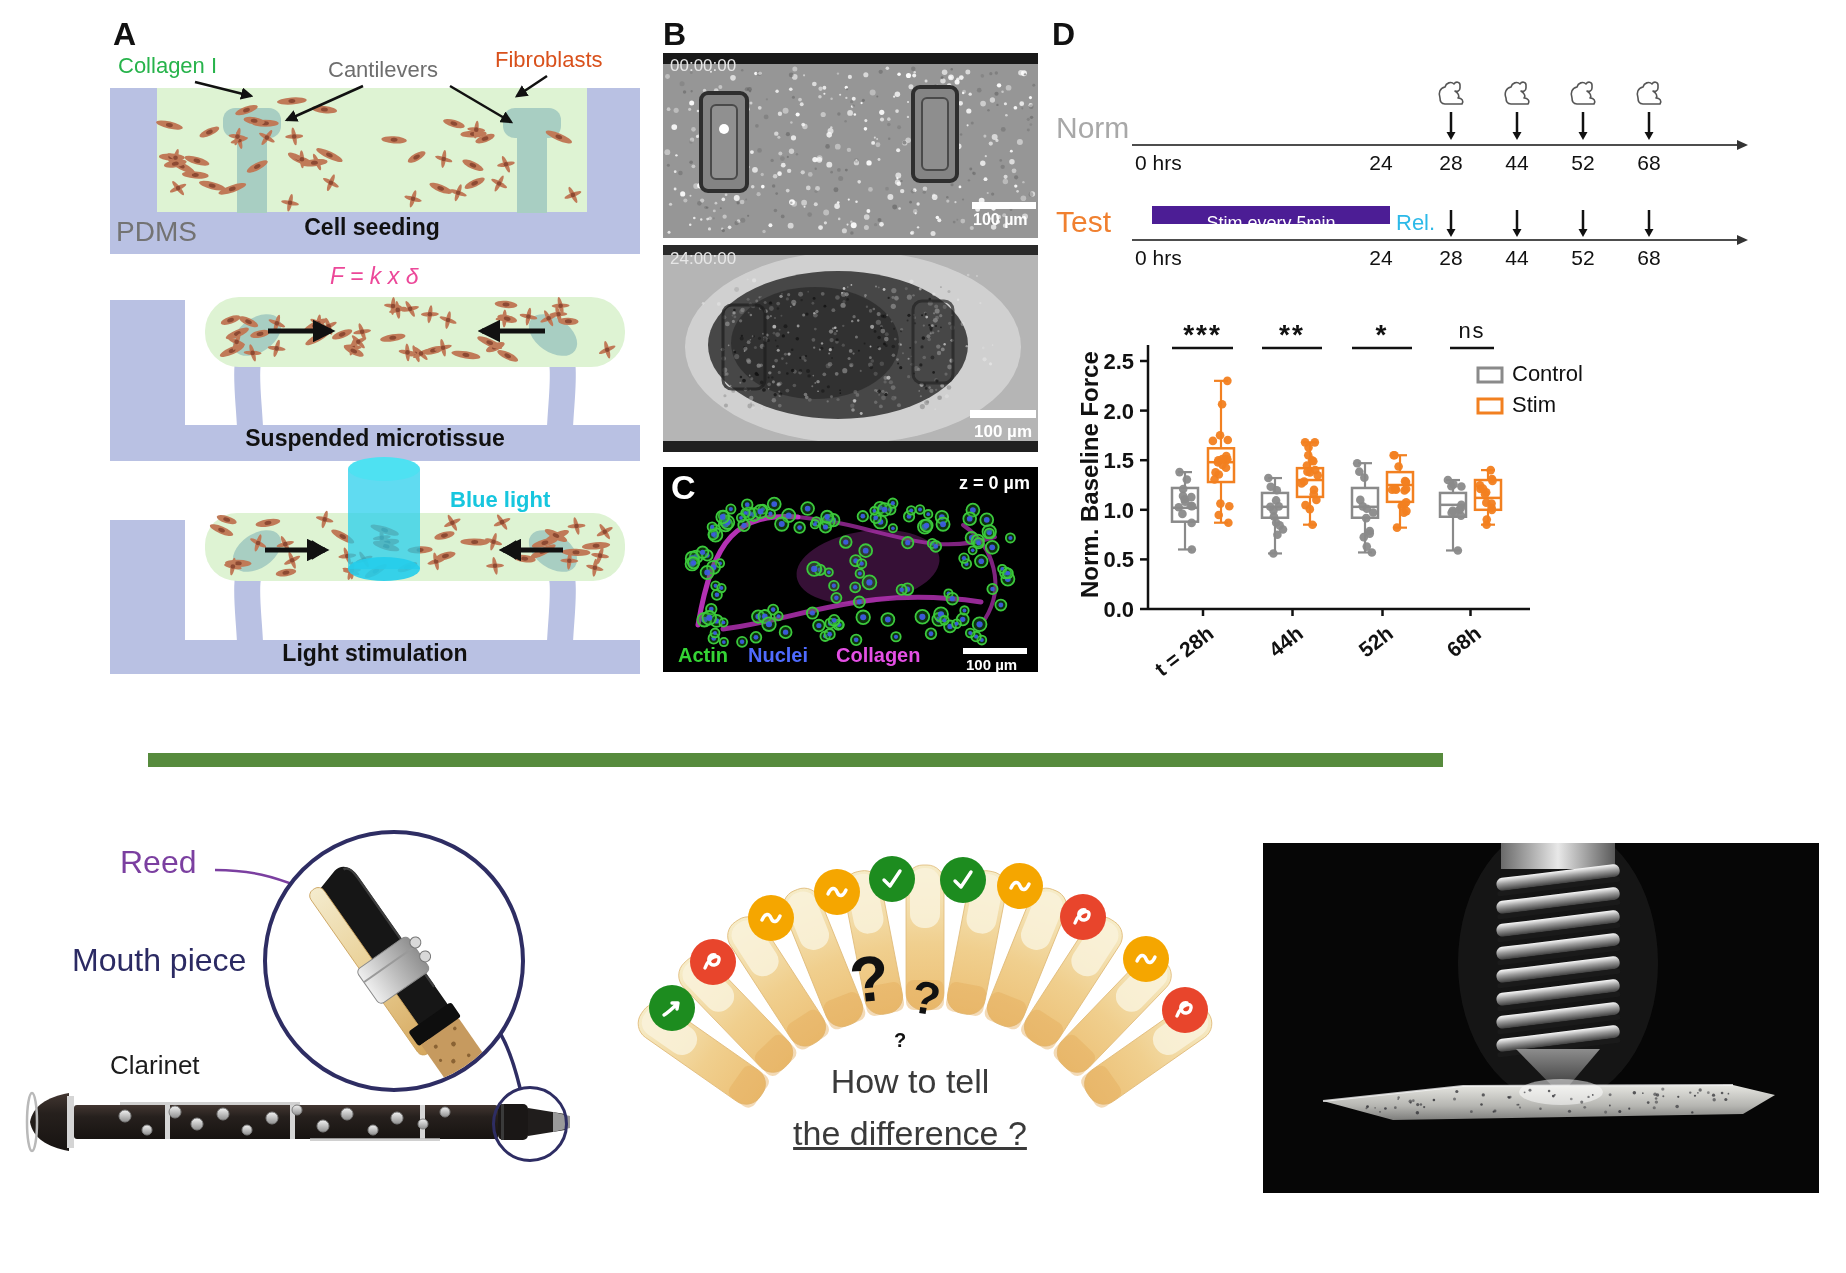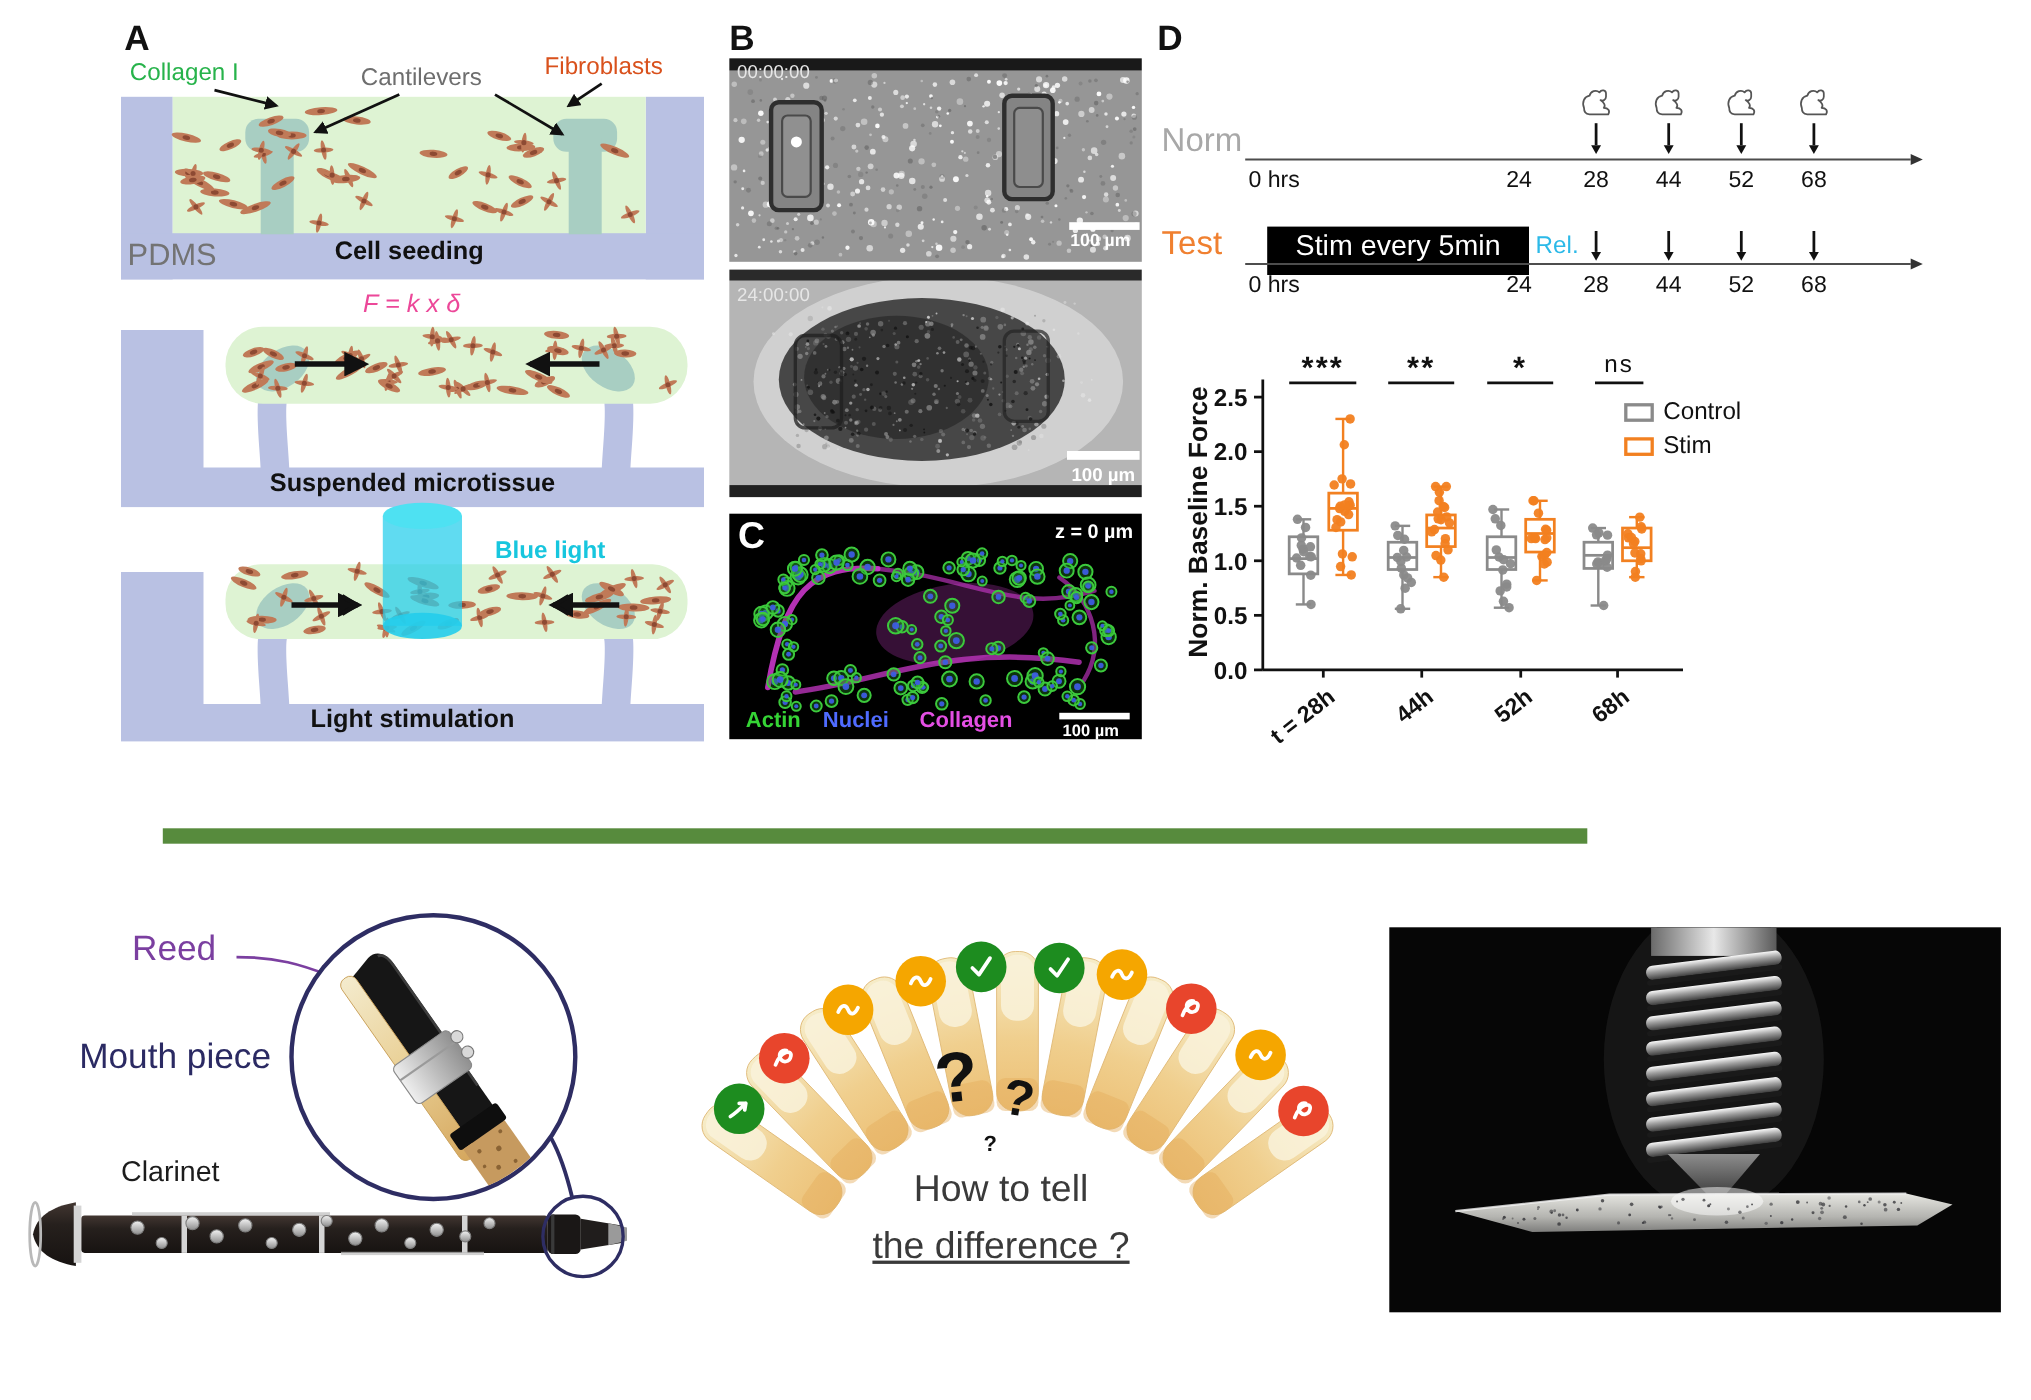--- a/index.html
+++ b/index.html
@@ -1257,21 +1257,21 @@
           <circle cx="190.5697293393314" cy="108.59413135214709" r="1.09659520117566" fill="#e8e8e8" opacity="0.32"></circle>
           <circle cx="209.11373830400407" cy="81.85509225237183" r="2.0229360648430887" fill="#e8e8e8" opacity="0.58"></circle>
           <circle cx="82.41798654198647" cy="103.75425607315265" r="2.1258484735153615" fill="#e8e8e8" opacity="0.32"></circle>
         </g>
       <rect x="60" y="60" width="42" height="84" rx="9" fill="none" stroke="#1f1f1f" stroke-width="3" opacity="0.75"></rect>
       <rect x="250" y="56" width="40" height="82" rx="9" fill="none" stroke="#242424" stroke-width="3" opacity="0.7"></rect>
       <rect x="0" y="0" width="375" height="10" fill="#2a2a2a"></rect>
       <rect x="0" y="196" width="375" height="11" fill="#202020"></rect>
     </svg>
   </div>
-  <div class="lbl" style="left:670px;top:260px;font-size:17px;color:#e6e6e6;">24:00:00</div>
+  <div class="lbl" style="left:670px;top:250px;font-size:17px;color:#e6e6e6;">24:00:00</div>
   <div class="abs" style="left:970px;top:410px;width:66px;height:8px;background:#fff;"></div>
   <div class="lbl" style="left:974px;top:423px;font-size:17px;font-weight:bold;color:#fff;">100 µm</div>
 
   <div class="imgbox" style="left:663px;top:467px;width:375px;height:205px;background:#000;">
     <svg style="left:0;top:0;" width="375" height="205">
       <g stroke="#d43ad4" fill="none" stroke-linecap="round">
         <path d="M35 158 C50 70 75 46 135 50" stroke-width="5" opacity="0.85"></path>
         <path d="M135 50 C220 58 262 92 332 70" stroke-width="4" opacity="0.6"></path>
         <path d="M60 162 C140 152 200 118 318 135" stroke-width="5" opacity="0.7"></path>
         <path d="M300 58 C332 80 342 120 322 152" stroke-width="4" opacity="0.6"></path>
@@ -1565,21 +1565,21 @@
   <div class="lbl" style="left:890px;top:474px;width:140px;text-align:right;font-size:18px;font-weight:bold;color:#fff;">z = 0 µm</div>
   <div class="lbl" style="left:678px;top:645px;font-size:20px;font-weight:bold;color:#35d435;">Actin</div>
   <div class="lbl" style="left:748px;top:645px;font-size:20px;font-weight:bold;color:#4f6bff;">Nuclei</div>
   <div class="lbl" style="left:836px;top:645px;font-size:20px;font-weight:bold;color:#e44fe4;">Collagen</div>
   <div class="abs" style="left:963px;top:648px;width:64px;height:6px;background:#fff;"></div>
   <div class="lbl" style="left:966px;top:657px;font-size:15px;font-weight:bold;color:#fff;">100 µm</div>
 
   <div class="lbl panelLetter" style="left:1052px;top:18px;">D</div>
   <div class="lbl" style="left:1056px;top:112px;font-size:30px;color:#a8a8a8;">Norm</div>
   <div class="lbl" style="left:1056px;top:206px;font-size:30px;color:#f08030;">Test</div>
-  <div class="abs" style="left:1152px;top:206px;width:238px;height:44px;background:#000000;color:#fff;font-size:26px;text-align:center;line-height:34px;">Stim every 5min</div>
+  <div class="abs" style="left:1152px;top:206px;width:238px;height:18px;background:#4c1d95;color:#fff;font-size:18px;text-align:center;line-height:34px;">Stim every 5min</div>
   <div class="lbl" style="left:1396px;top:211px;font-size:22px;color:#2cb9e8;">Rel.</div>
   <svg id="tl" style="left:1040px;top:60px;" width="806" height="225">
       <line x1="92" y1="85" x2="697" y2="85" stroke="#4d4d4d" stroke-width="2"></line>
       <polygon points="697,80 697,90 708,85" fill="#333"></polygon>
       <line x1="92" y1="180" x2="697" y2="180" stroke="#4d4d4d" stroke-width="2"></line>
       <polygon points="697,175 697,185 708,180" fill="#333"></polygon>
       <text x="95" y="110" text-anchor="start" font-size="21" fill="#111" font-family="Liberation Sans,sans-serif">0 hrs</text>
       <text x="341" y="110" text-anchor="middle" font-size="21" fill="#111" font-family="Liberation Sans,sans-serif">24</text>
       <text x="411" y="110" text-anchor="middle" font-size="21" fill="#111" font-family="Liberation Sans,sans-serif">28</text>
       <text x="477" y="110" text-anchor="middle" font-size="21" fill="#111" font-family="Liberation Sans,sans-serif">44</text>

